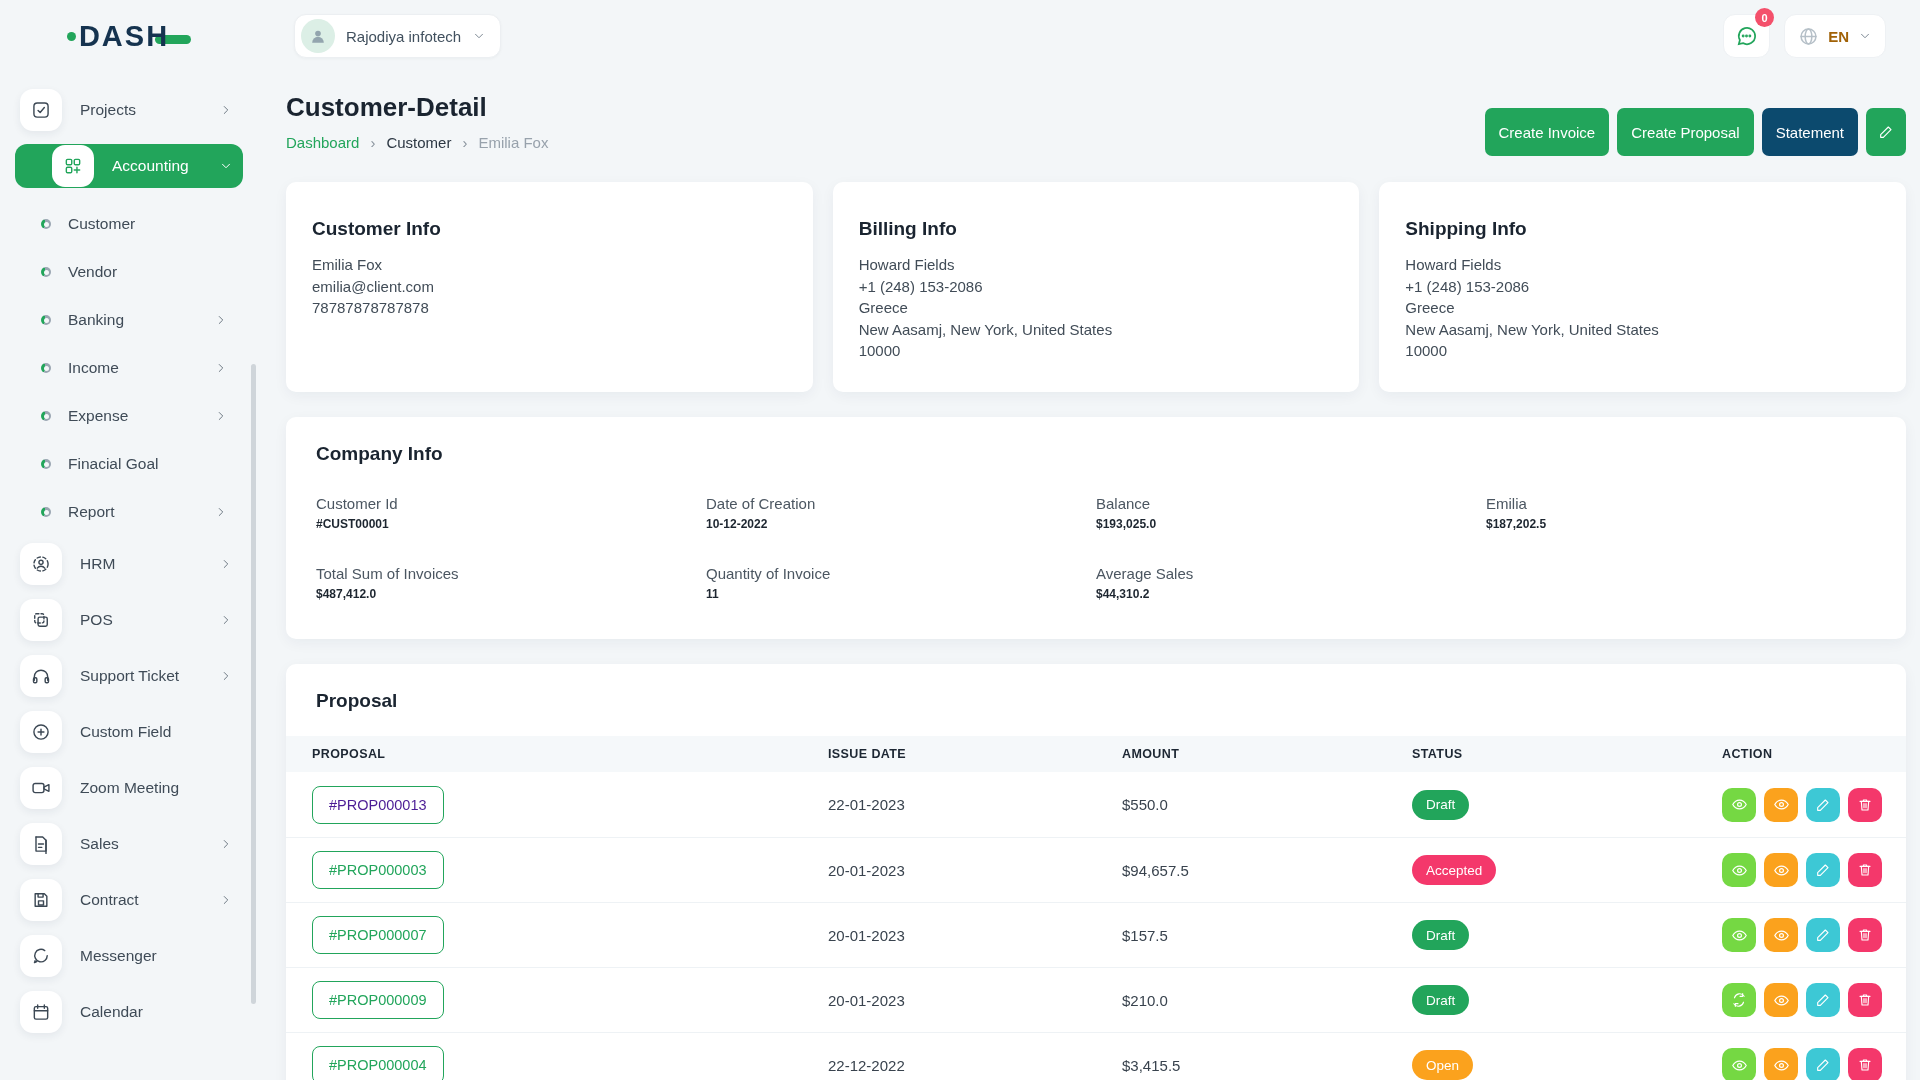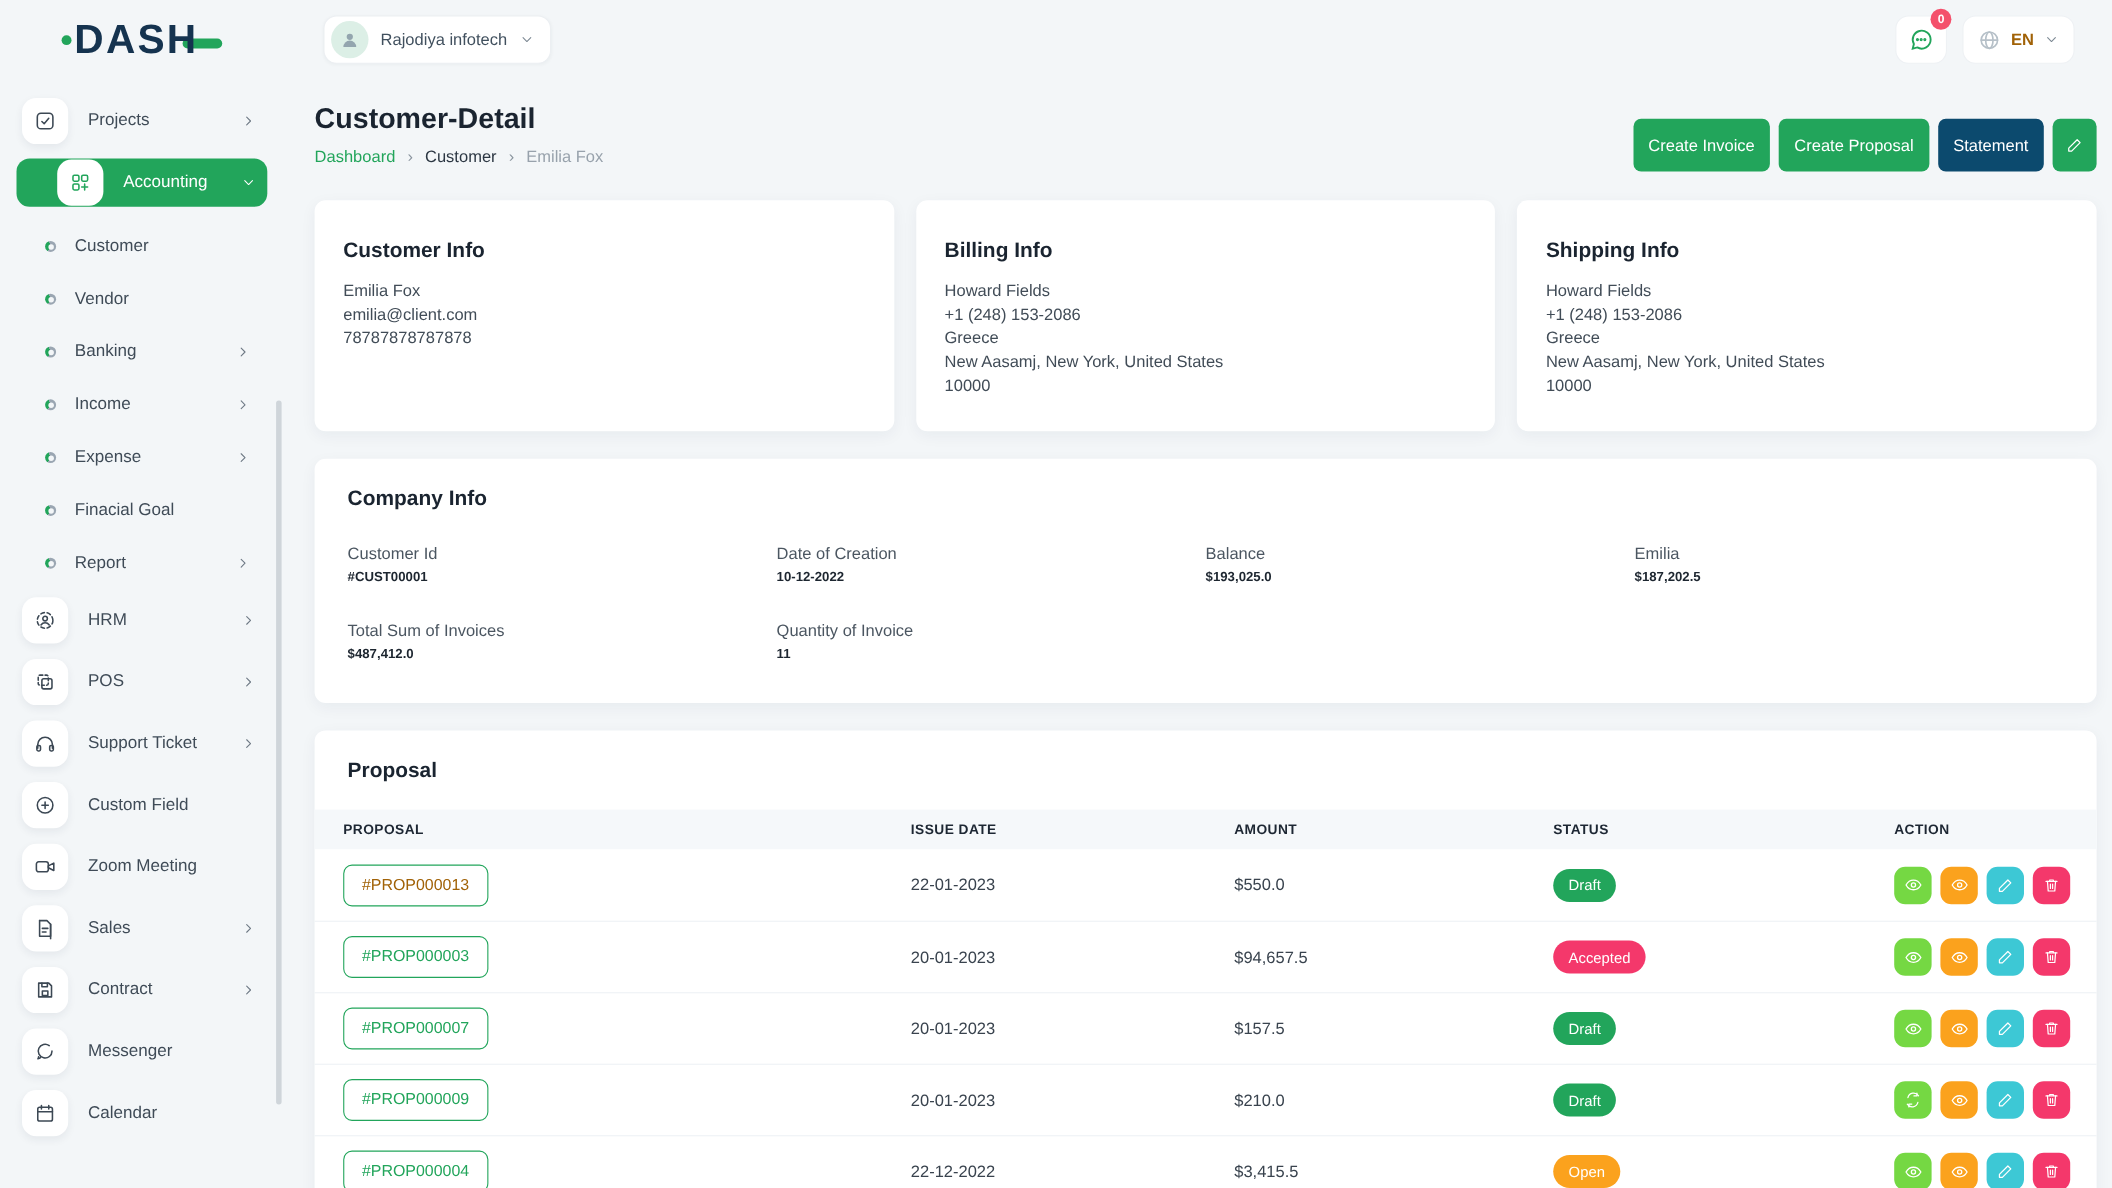--- a/index.html
+++ b/index.html
@@ -11,21 +11,21 @@
     color:#1a2430;
   }
   .ic { display:inline-flex; align-items:center; justify-content:center; }
   .ic svg { display:block; }
 
   
   .topbar { height:72px; display:flex; align-items:center; }
   .logo-wrap { width:258px; display:flex; justify-content:center; }
   .logo { display:flex; align-items:center; }
   .logo-dot { width:9px; height:9px; border-radius:50%; background:#22a55b; margin-right:3px; }
-  .logo-text { font-size:37px; font-weight:800; color:#15334f; letter-spacing:2px; position:relative; z-index:1; }
+  .logo-text { font-size:29px; font-weight:800; color:#15334f; letter-spacing:2px; position:relative; z-index:1; }
   .logo-bar { width:36px; height:9px; background:#22a55b; border-radius:5px; margin-left:-14px; margin-top:6px; }
   .company-pill { margin-left:36px; height:44px; background:#fff; border:1px solid #eceff2;
     border-radius:12px; display:flex; align-items:center; gap:11px; padding:0 14px 0 6px;
     box-shadow:0 1px 3px rgba(20,40,60,.04); cursor:pointer; }
   .avatar { width:34px; height:34px; border-radius:50%; background:#dcefe6; display:flex; align-items:center; justify-content:center; color:#93a5ae; }
   .company-name { font-size:15px; color:#41505e; }
   .chev-gray { color:#7c8893; }
   .top-right { margin-left:auto; display:flex; align-items:center; gap:14px; margin-right:34px; }
   .notif { width:47px; height:44px; background:#fff; border-radius:12px; border:1px solid #eef1f4;
     position:relative; display:flex; align-items:center; justify-content:center; cursor:pointer; }
@@ -425,35 +425,39 @@
             <div class="stat-value">$187,202.5</div>
           </div>
           <div>
             <div class="stat-label">Total Sum of Invoices</div>
             <div class="stat-value">$487,412.0</div>
           </div>
           <div>
             <div class="stat-label">Quantity of Invoice</div>
             <div class="stat-value">11</div>
           </div>
+          <div>
+            <div class="stat-label">Average Sales</div>
+            <div class="stat-value">$44,310.2</div>
+          </div>
         </div>
     </div>
 
     <div class="card proposal-card">
       <h2 class="proposal-title">Proposal</h2>
       <div class="t-head" id="table-head">
           <span>PROPOSAL</span>
           <span>ISSUE DATE</span>
           <span>AMOUNT</span>
           <span>STATUS</span>
           <span>ACTION</span>
         </div>
       <div id="table-body">
           <div class="t-row">
-            <div><button class="prop-pill" style="border-color: rgb(34, 165, 91); color: #a16207;">#PROP000013</button></div>
+            <div><button class="prop-pill" style="border-color: rgb(34, 165, 91); color: #4c1d95;">#PROP000013</button></div>
             <div>22-01-2023</div>
             <div>$550.0</div>
             <div><span class="status-pill" style="background: rgb(34, 165, 91);">Draft</span></div>
             <div class="actions-cell">
               <button class="act-btn" style="background: rgb(117, 216, 67);">
                 <span class="ic">
                   <svg width="17" height="17" viewBox="0 0 24 24" fill="none" stroke="currentColor" stroke-width="1.7" stroke-linecap="round" stroke-linejoin="round">
                     <path d="M2.5 12s3.4-6.2 9.5-6.2S21.5 12 21.5 12s-3.4 6.2-9.5 6.2S2.5 12 2.5 12z"></path>
                     <circle cx="12" cy="12" r="2.7"></circle>
                   </svg>

